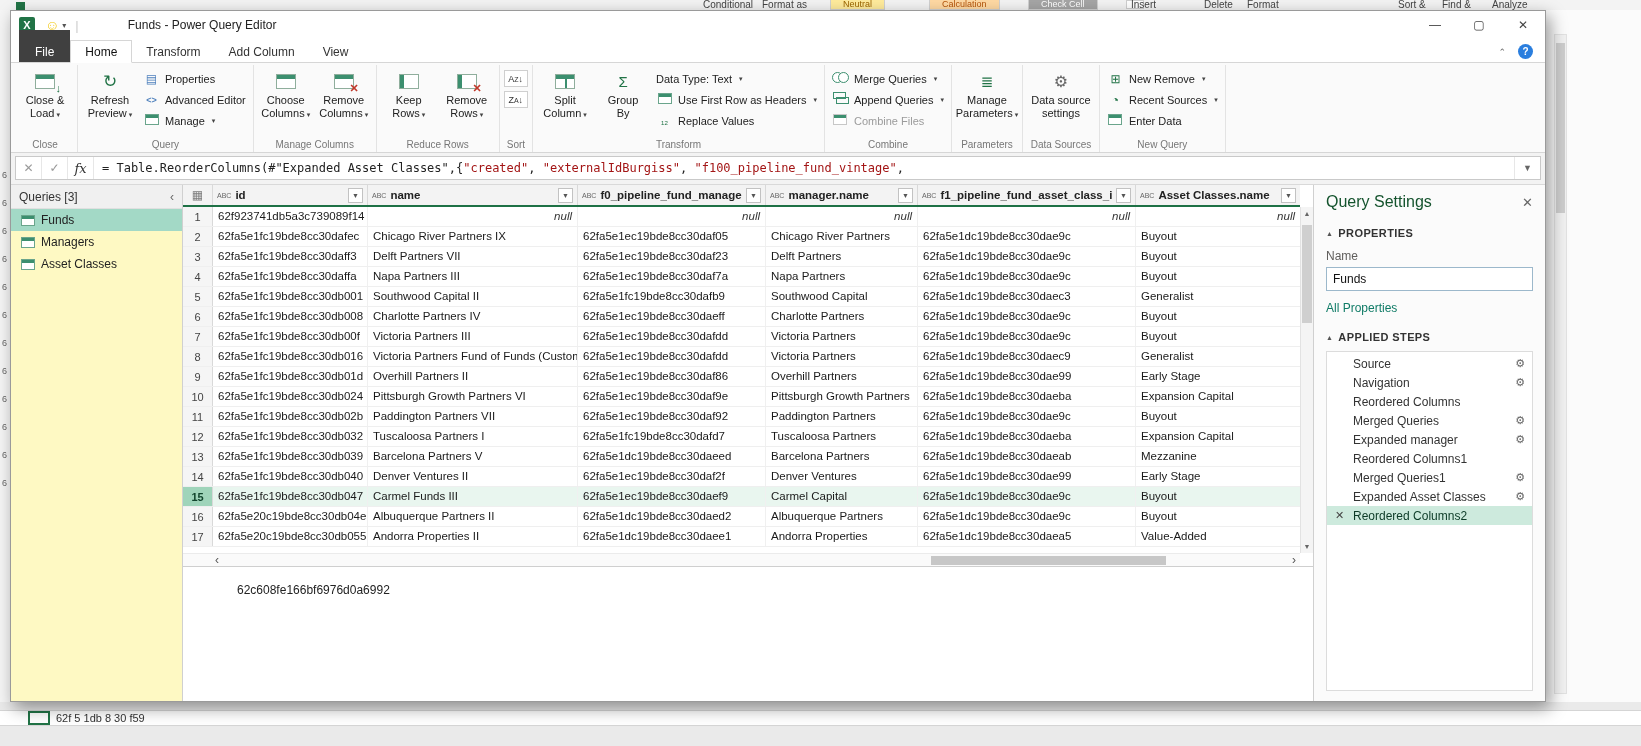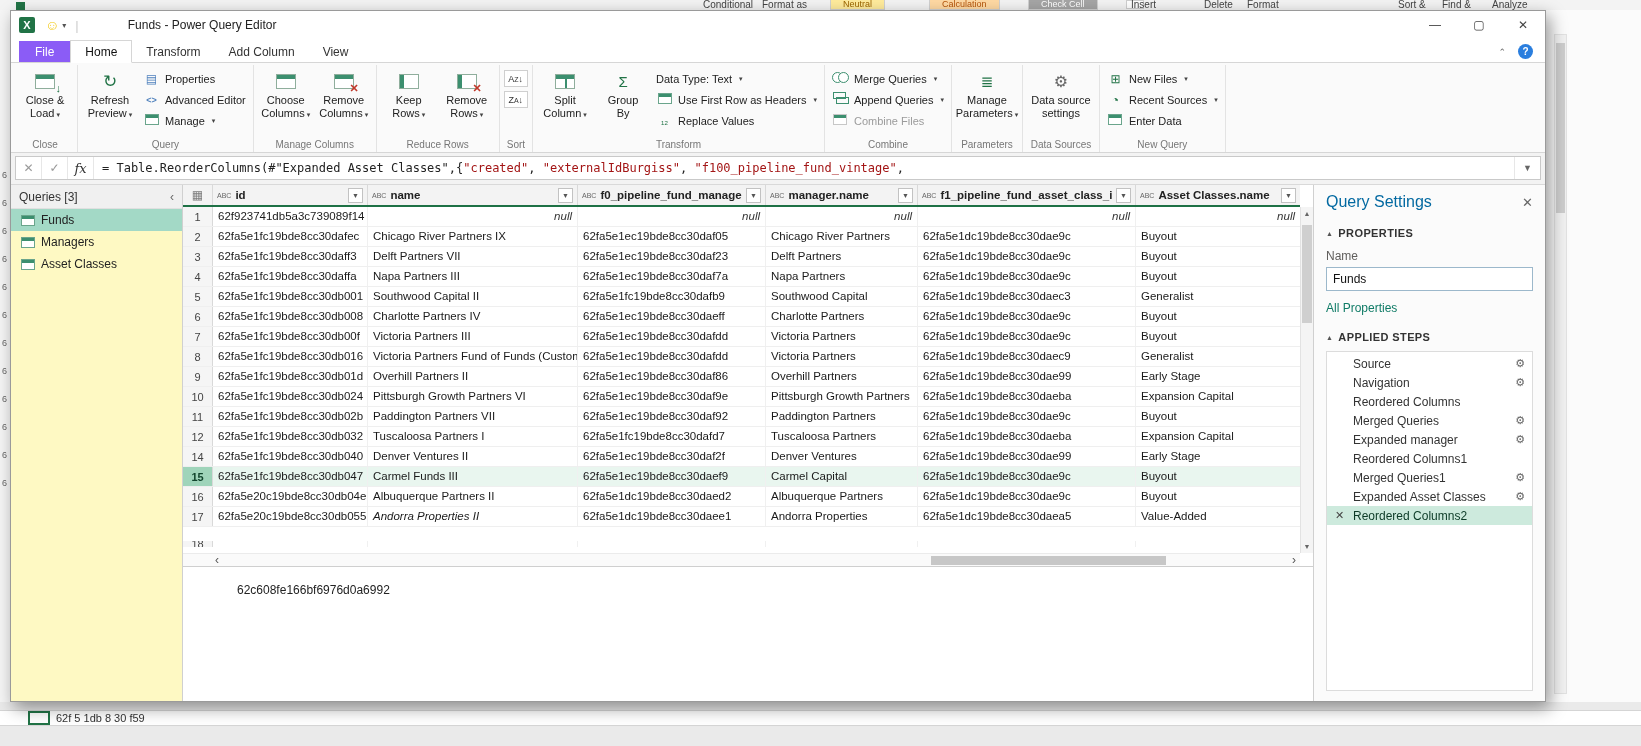--- a/index.html
+++ b/index.html
@@ -34,21 +34,21 @@
   .tb-smiley { color:#f2c811; font-size:14px; margin-left:10px; }
   .tb-caret { font-size:8px; color:#555; margin-left:3px; }
   .tb-sep { color:#ccc; margin:0 9px; font-size:13px; }
   .tb-title { font-size:12px; color:#222;margin-left:40px; }
   .tb-btns { margin-left:auto; display:flex; height:100%; }
   .tb-btn { width:44px; display:flex; align-items:center; justify-content:center; font-size:12px; color:#444; }
 
   .tabs-row { height:24px; flex:0 0 auto; display:flex; align-items:flex-end; background:#fff; border-bottom:1px solid #d6d6d6; padding-left:8px; }
   .tabs-items { display:flex; align-items:flex-end; }
   .tab { padding:4px 14px 3px; font-size:12px; color:#333; }
-  .tab.file { background:#8b5cf6; color:#fff; padding:4px 16px 3px; }
+  .tab.file { background:#404040; color:#fff; padding:15px 16px 3px; }
   .tab.active { border:1px solid #d6d6d6; border-bottom:1px solid #fff; margin-bottom:-1px; color:#111; }
   .tabs-right { margin-left:auto; display:flex; align-items:center; gap:12px; padding-right:12px; padding-bottom:3px; }
   .ribbon-collapse { color:#666; font-size:9px; }
   .help-icon { width:15px; height:15px; border-radius:50%; background:#2a7ede; color:#fff; font-size:10px; font-weight:bold; display:flex; align-items:center; justify-content:center; }
 
   
   .ribbon { flex:0 0 auto; height:90px; background:#fafafa; border-bottom:1px solid #d6d6d6; display:flex; align-items:stretch; padding:2px 0 0 2px; overflow:hidden; }
   .rgroup { display:flex; flex-direction:column; border-right:1px solid #e3e3e3; padding:1px 4px 0; flex:0 0 auto; }
   .rg-content { flex:1; display:flex; align-items:stretch; gap:2px; }
   .rg-label { height:15px; font-size:10px; color:#777; text-align:center; line-height:15px; white-space:nowrap; padding:0 3px; }
@@ -122,21 +122,21 @@
 
   .hscroll { position:absolute; left:0; right:13px; bottom:0; height:13px; background:#fafafa; border-top:1px solid #ebebeb; }
   .hs-left { position:absolute; left:32px; top:-1px; font-size:12px; color:#555; }
   .hs-right { position:absolute; right:4px; top:-1px; font-size:12px; color:#555; }
   .hs-thumb { position:absolute; left:67%; width:21%; top:2px; height:9px; background:#c7c7c7; }
 
   .preview-pane { flex:1; background:#fff; padding:16px 10px 0 54px; font-size:12px; color:#222; min-height:0; }
 
   .spane { width:232px; flex:0 0 auto; background:#fbfbfb; border-left:1px solid #d0d0d0; display:flex; flex-direction:column; padding:8px 12px 10px; }
   .sp-title-row { display:flex; align-items:center; flex:0 0 auto; }
-  .sp-title { font-size:16px; color:#0369a1; font-weight:normal; }
+  .sp-title { font-size:16px; color:#14532d; font-weight:normal; }
   .sp-close { margin-left:auto; color:#666; font-size:13px; }
   .sp-sec { font-size:11px; font-weight:bold; color:#333; letter-spacing:.4px; margin-top:16px; display:flex; align-items:center; gap:5px; flex:0 0 auto; }
   .sp-tri { font-size:7px; color:#555; }
   .sp-label { font-size:12px; color:#605e5c; margin-top:10px; }
   .sp-input { margin-top:4px; width:100%; height:24px; border:1px solid #9cb8cb; background:#fff; font-size:12px; padding:0 6px; font-family:inherit; color:#111; }
   .sp-link { font-size:12px; color:#0f7b66; margin-top:10px; }
   .steps-box { margin-top:8px; flex:1; border:1px solid #dcdcdc; background:#fff; overflow:hidden; padding-top:2px; }
   .step { height:19px; display:flex; align-items:center; font-size:12px; color:#333; padding:0 6px 0 26px; position:relative; }
   .step .gear { position:absolute; right:7px; color:#666; font-size:11px; }
   .step.selected { background:#cdeadd; padding-left:8px; color:#0c3b27; }
@@ -393,21 +393,21 @@
         </div>
       </div>
       <div class="rg-label">Data Sources</div>
     </div>
 
     <div class="rgroup">
       <div class="rg-content">
         <div class="sstack">
           <div class="sbtn">
             <span class="si gly-green">⊞</span>
-            <span>New Files</span>
+            <span>New Remove</span>
             <span class="caret">▾</span>
           </div>
           <div class="sbtn">
             <span class="si gly-green">◔</span>
             <span>Recent Sources</span>
             <span class="caret">▾</span>
           </div>
           <div class="sbtn">
             <span class="si"><span class="mtq"></span></span>
             <span>Enter Data</span>
@@ -591,20 +591,29 @@
               <div class="grow">
                 <div class="gnum">12</div>
                 <div class="gcell" style="width: 155px;">62fa5e1fc19bde8cc30db032</div>
                 <div class="gcell" style="width: 210px;">Tuscaloosa Partners I</div>
                 <div class="gcell" style="width: 188px;">62fa5e1fc19bde8cc30dafd7</div>
                 <div class="gcell" style="width: 152px;">Tuscaloosa Partners</div>
                 <div class="gcell" style="width: 218px;">62fa5e1dc19bde8cc30daeba</div>
                 <div class="gcell" style="width: 165px;">Expansion Capital</div>
               </div>
               <div class="grow">
+                <div class="gnum">13</div>
+                <div class="gcell" style="width: 155px;">62fa5e1fc19bde8cc30db039</div>
+                <div class="gcell" style="width: 210px;">Barcelona Partners V</div>
+                <div class="gcell" style="width: 188px;">62fa5e1dc19bde8cc30daeed</div>
+                <div class="gcell" style="width: 152px;">Barcelona Partners</div>
+                <div class="gcell" style="width: 218px;">62fa5e1dc19bde8cc30daeab</div>
+                <div class="gcell" style="width: 165px;">Mezzanine</div>
+              </div>
+              <div class="grow">
                 <div class="gnum">14</div>
                 <div class="gcell" style="width: 155px;">62fa5e1fc19bde8cc30db040</div>
                 <div class="gcell" style="width: 210px;">Denver Ventures II</div>
                 <div class="gcell" style="width: 188px;">62fa5e1ec19bde8cc30daf2f</div>
                 <div class="gcell" style="width: 152px;">Denver Ventures</div>
                 <div class="gcell" style="width: 218px;">62fa5e1dc19bde8cc30dae99</div>
                 <div class="gcell" style="width: 165px;">Early Stage</div>
               </div>
               <div class="grow sel">
                 <div class="gnum">15</div>
@@ -620,21 +629,21 @@
                 <div class="gcell" style="width: 155px;">62fa5e20c19bde8cc30db04e</div>
                 <div class="gcell" style="width: 210px;">Albuquerque Partners II</div>
                 <div class="gcell" style="width: 188px;">62fa5e1dc19bde8cc30daed2</div>
                 <div class="gcell" style="width: 152px;">Albuquerque Partners</div>
                 <div class="gcell" style="width: 218px;">62fa5e1dc19bde8cc30dae9c</div>
                 <div class="gcell" style="width: 165px;">Buyout</div>
               </div>
               <div class="grow">
                 <div class="gnum">17</div>
                 <div class="gcell" style="width: 155px;">62fa5e20c19bde8cc30db055</div>
-                <div class="gcell" style="width: 210px; font-style: italic;">Andorra Properties II</div>
+                <div class="gcell" style="width: 210px;">Andorra Properties II</div>
                 <div class="gcell" style="width: 188px;">62fa5e1dc19bde8cc30daee1</div>
                 <div class="gcell" style="width: 152px;">Andorra Properties</div>
                 <div class="gcell" style="width: 218px;">62fa5e1dc19bde8cc30daea5</div>
                 <div class="gcell" style="width: 165px;">Value-Added</div>
               </div>
               <div class="grow partial">
                 <div class="gnum">18</div>
                 <div class="gcell" style="width: 155px;"></div>
                 <div class="gcell" style="width: 210px;"></div>
                 <div class="gcell" style="width: 188px;"></div>

